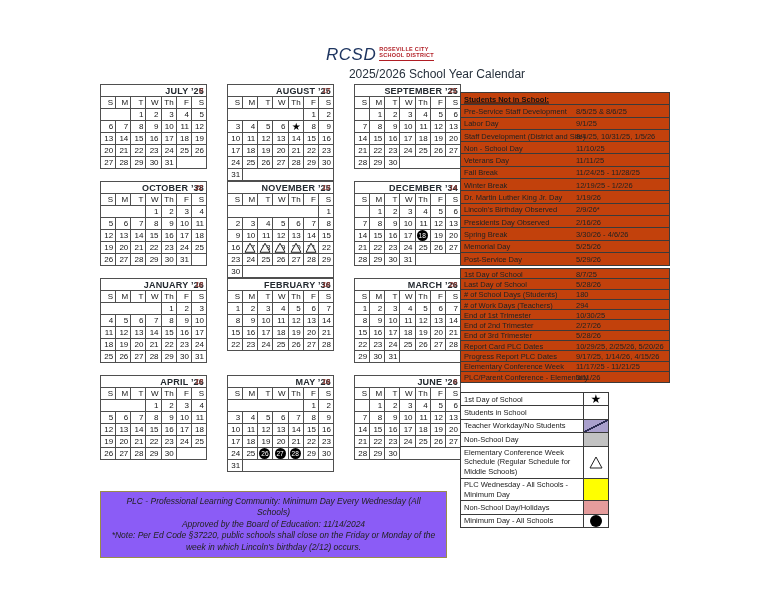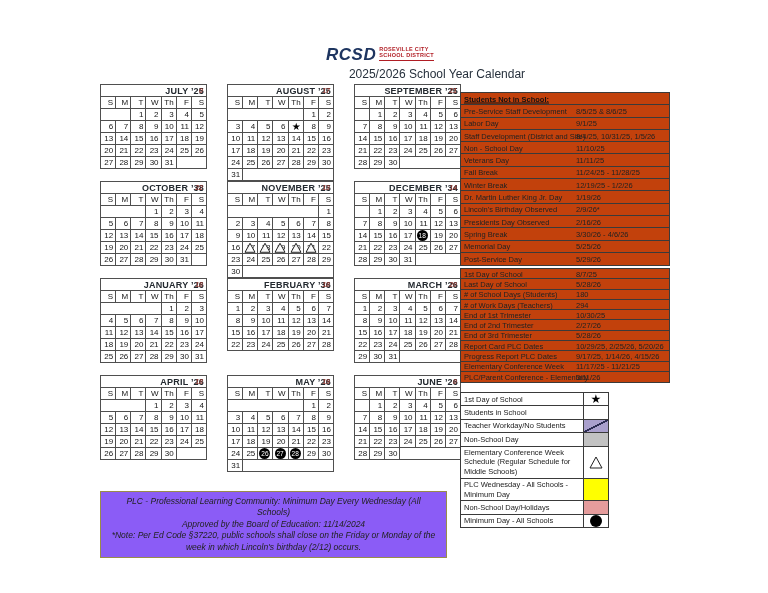--- a/index.html
+++ b/index.html
@@ -1,20 +1,20 @@
 <!DOCTYPE html>
 <html><head>
 <meta charset="utf-8">
 <style>
   html,body{margin:0;padding:0;}
   body{width:768px;height:593px;position:relative;background:#fff;font-family:"Liberation Sans",sans-serif;color:#1a1a1a;overflow:hidden;}
 
   
   .logo-row{position:absolute;top:46px;left:326px;display:flex;align-items:flex-start;}
-  .logo-acronym{font-size:17px;font-weight:bold;font-style:italic;color:#1e3560;letter-spacing:.5px;line-height:1;}
+  .logo-acronym{font-size:17px;font-weight:normal;font-style:italic;color:#1e3560;letter-spacing:.5px;line-height:1;}
   .logo-text{margin-left:3px;border-bottom:1px solid #b01d24;padding-bottom:1px;}
   .logo-text div{font-size:5.5px;font-weight:bold;color:#b01d24;line-height:1.15;letter-spacing:.3px;}
   .page-title{position:absolute;top:67px;left:287px;width:300px;text-align:center;font-size:12px;color:#26303c;}
 
   
   #months{position:absolute;top:84px;left:100px;display:grid;grid-template-columns:repeat(3,108px);column-gap:19px;grid-auto-rows:97px;align-items:start;}
   table.month{border-collapse:collapse;table-layout:fixed;width:107px;}
   table.month td{border:1px solid #4f4f4f;height:11px;font-size:8px;text-align:right;padding:0 2px 0 0;position:relative;background:#fff;color:#141414;}
   td.mtitle{background:#f8f2d3;text-align:center;height:12px;padding:0;position:relative;}
   .mname{font-weight:bold;font-size:9px;color:#23292f;letter-spacing:.2px;}

